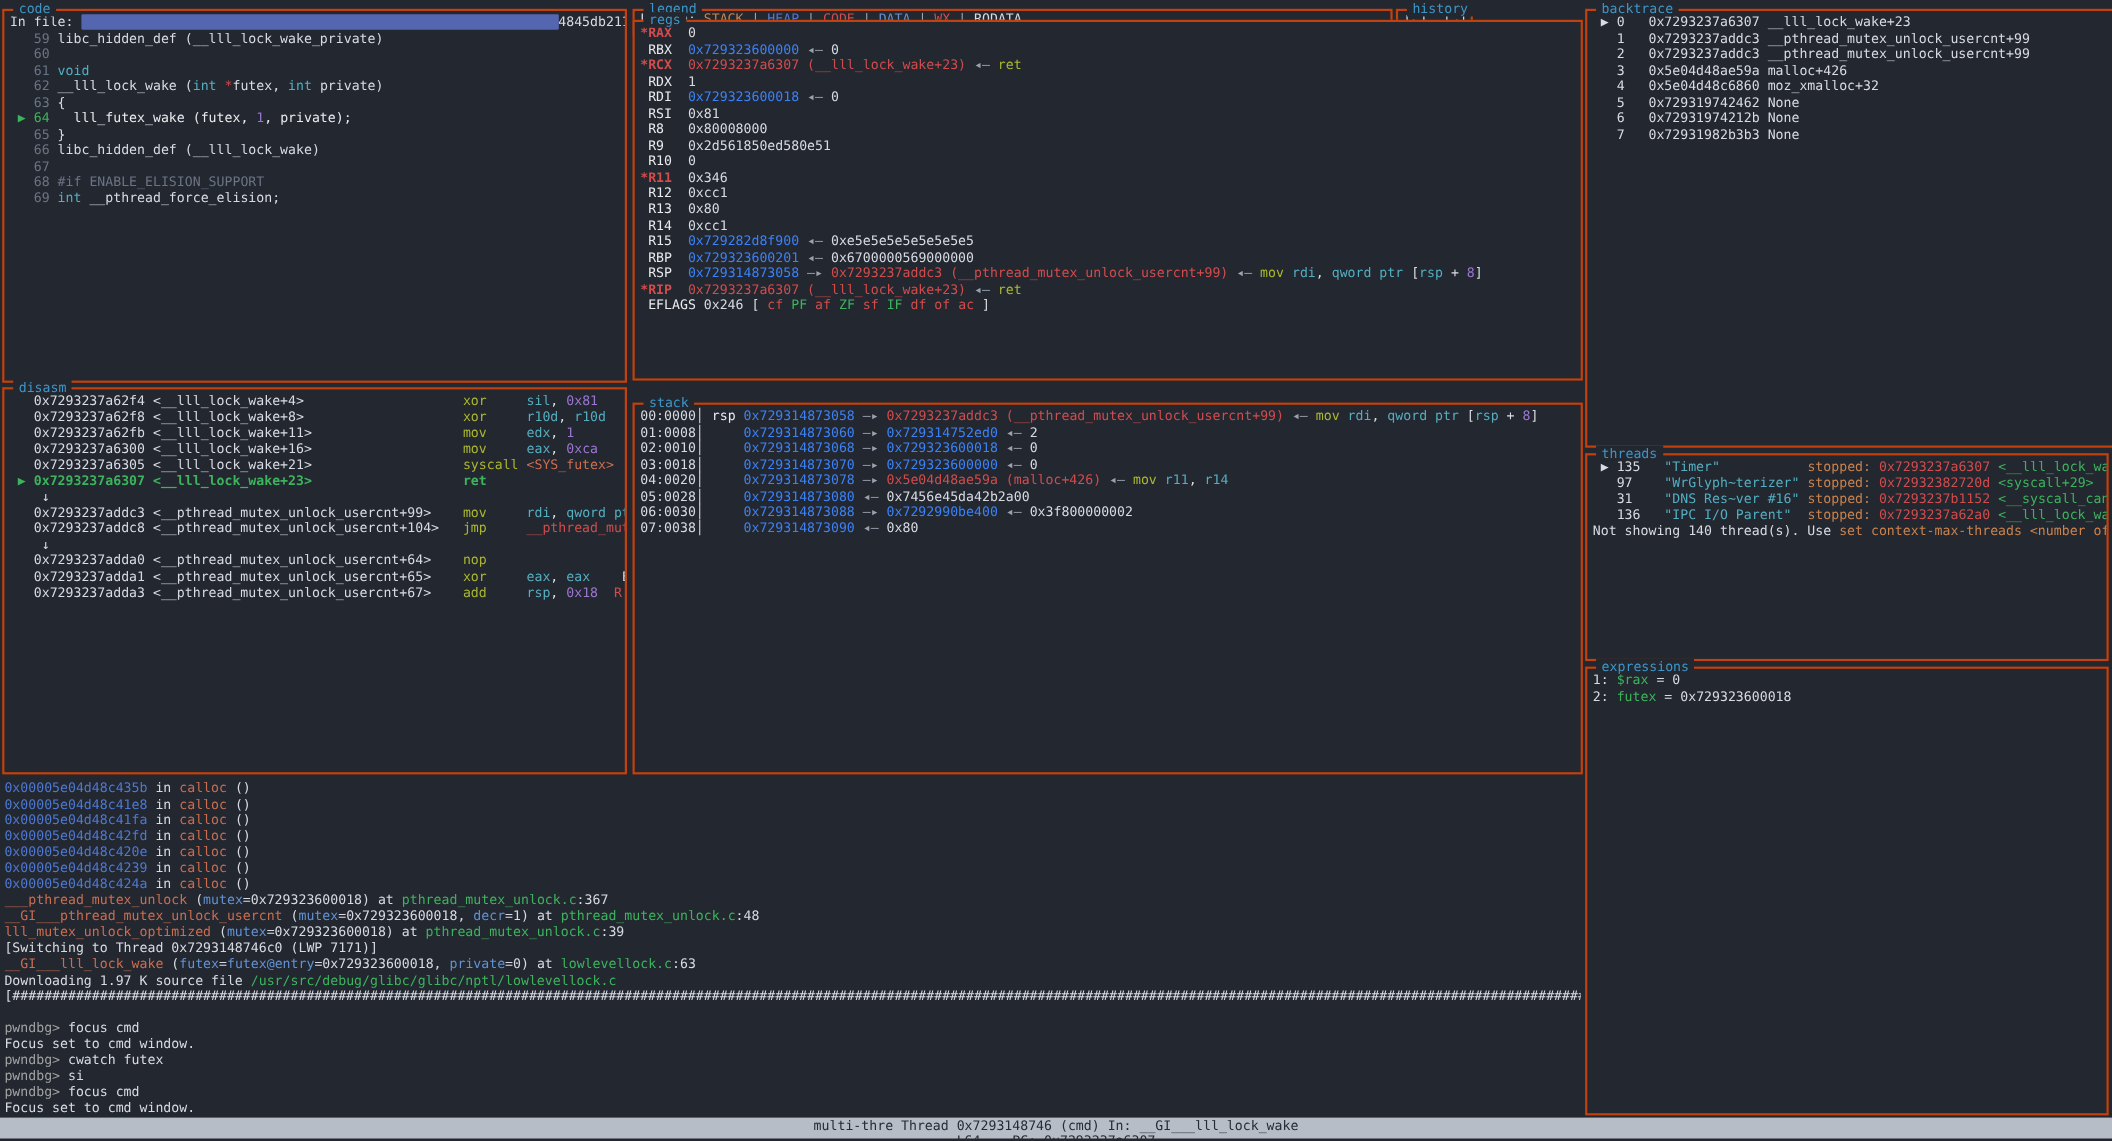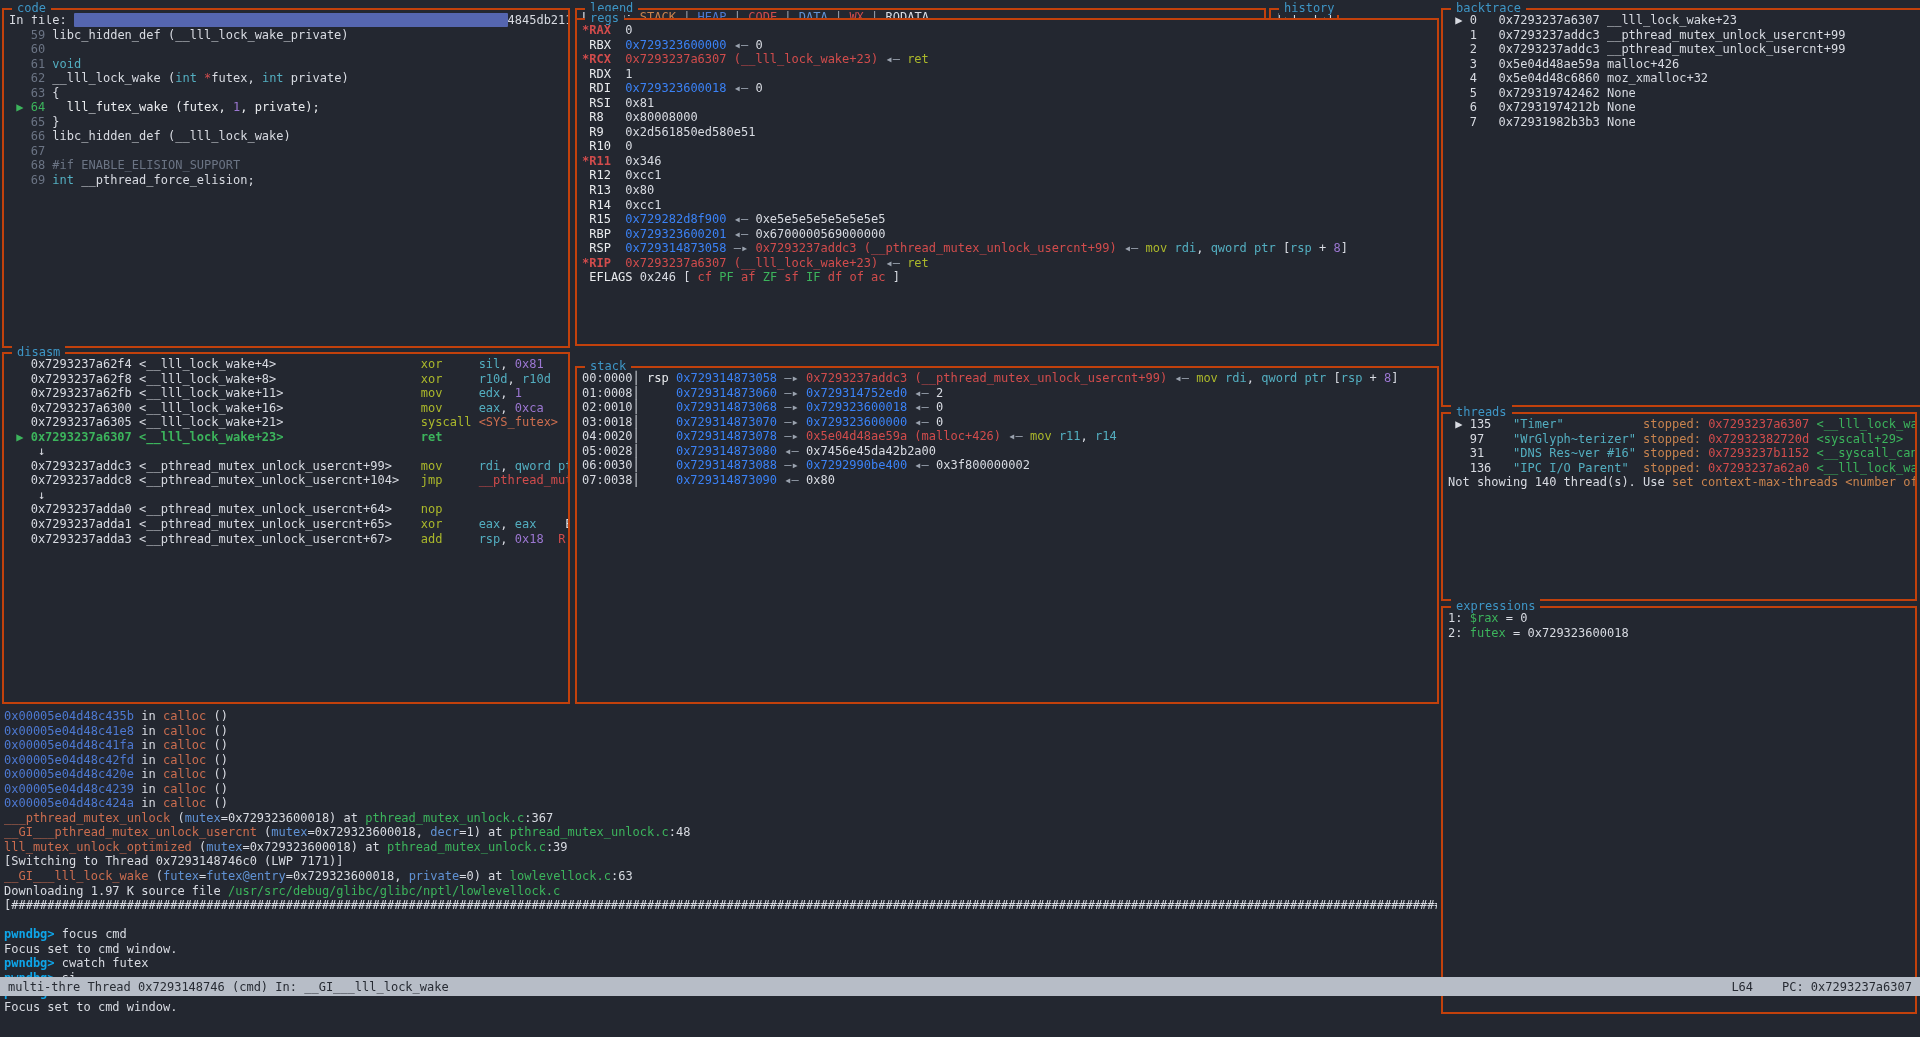--- a/index.html
+++ b/index.html
@@ -15,21 +15,21 @@
   }
   .pane-body{padding:3px 0 0 5px;overflow:hidden;height:calc(100% - 5px)}
   .line{white-space:pre;height:14.55px;line-height:14.55px}
   
   .s-fg{color:#d8dbe2}
   .s-dim{color:#6b7484}
   .s-dim2{color:#9aa2ae}
   .s-red{color:#d24c4c}
   .s-redb{color:#d24c4c;font-weight:bold}
   .s-grn{color:#3cb45c}
-  .s-grnb{color:#0ea5e9;font-weight:bold}
+  .s-grnb{color:#a3a3a3;font-weight:normal}
   .s-grnb2{color:#3cb45c;font-weight:bold}
   .s-yel{color:#abb82b}
   .s-org{color:#c8834e}
   .s-org2{color:#cb6d4f}
   .s-cyn{color:#53aec0}
   .s-blu{color:#4d79d2}
   .s-blu2{color:#6092d4}
   .s-pur{color:#3b82f6}
   .s-pru{color:#9c77d2}
   .s-whtb{color:#e9ebee;font-weight:normal}
@@ -41,23 +41,24 @@
   #pane-history{left:1269px;top:8px;width:70px;height:24px}
   #pane-history .pane-body{padding-top:2px}
   #pane-regs{left:575px;top:18px;width:864px;height:328px}
   #pane-disasm{left:2px;top:352px;width:568px;height:352px}
   #pane-stack{left:575px;top:366px;width:864px;height:338px}
   #pane-backtrace{left:1441px;top:8px;width:484px;height:399px}
   #pane-threads{left:1441px;top:412px;width:476px;height:189px}
   #pane-expressions{left:1441px;top:606px;width:476px;height:408px}
   #output{position:absolute;left:4px;top:709px;width:1433px;height:305px;overflow:hidden}
   #statusbar{
-    position:absolute;left:0;top:977px;width:1920px;height:19px;background:#b7bdc7;color:#272b33;
+    position:absolute;left:0;top:1016px;width:1920px;height:19px;background:#b7bdc7;color:#272b33;
     display:flex;justify-content:space-between;align-items:center;padding:0 8px;box-sizing:border-box;
     white-space:pre;
+    flex-direction:column;
   }
   #statusbar .right{white-space:pre}
   .histbtn{cursor:pointer}
 </style>
 </head>
 <body>
 
 <div class="pane" id="pane-code">
   <div class="pane-title">code</div>
   <div class="pane-body">

